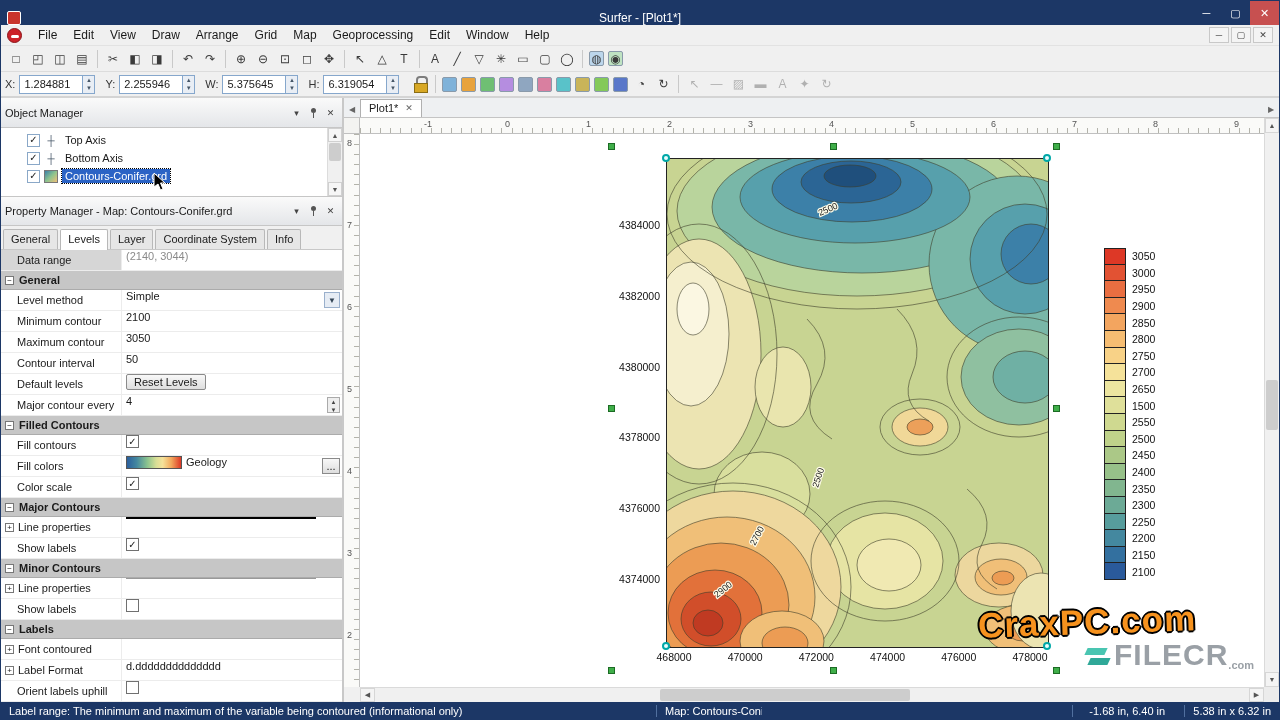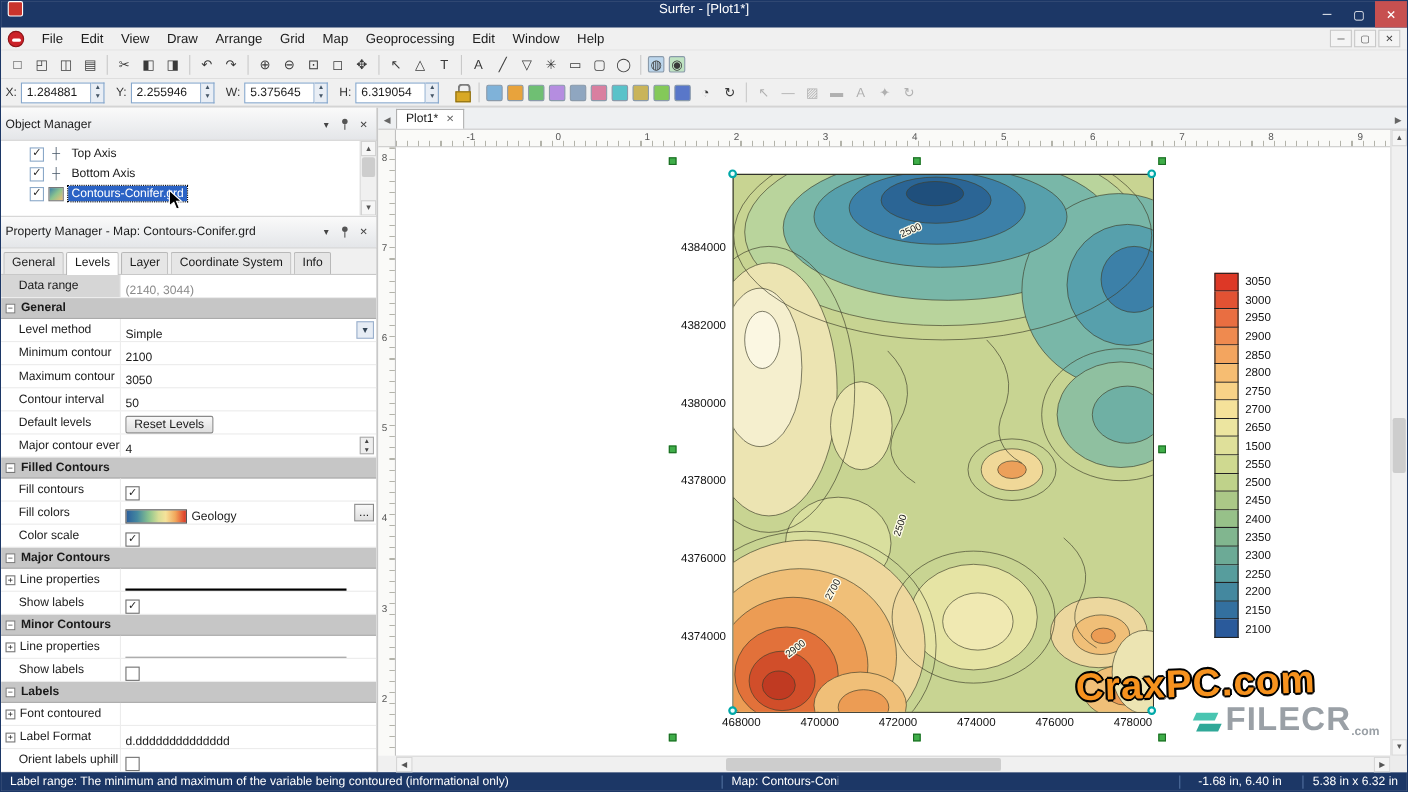--- a/index.html
+++ b/index.html
@@ -5,21 +5,21 @@
   * { margin:0; padding:0; box-sizing:border-box; }
   html,body { width:1280px; height:720px; overflow:hidden; }
   body {
     font-family:"Liberation Sans", sans-serif; font-size:11px; color:#1a1a1a;
     background:#f0f0f0; display:flex; flex-direction:column;
     border:1px solid var(--titlebar,#1c3766);
   }
 
   
   #titlebar { height:24px; background:var(--titlebar,#1c3766); color:#fff;
-    display:flex; align-items:flex-start; position:relative; flex:0 0 auto; }
+    display:flex; align-items:flex-end; position:relative; flex:0 0 auto; }
   #titlebar .app-ico { width:14px; height:14px; margin-left:6px; background:#c9342c;
     border:1px solid #fff; border-radius:2px; }
   #titlebar .t-title { position:absolute; left:0; right:0; text-align:center; font-size:12px; }
   #titlebar .wb-group { margin-left:auto; display:flex; height:100%; z-index:2; }
   .wb { width:29px; height:100%; display:flex; align-items:center; justify-content:center;
     color:#fff; font-size:11px; cursor:default; }
   .wb.close { background:#c75050; }
 
   
   #menubar { height:21px; background:#f0f0f0; display:flex; align-items:center;
@@ -97,24 +97,24 @@
   #pm-header { border-top:1px solid #c6c6c6; }
   #pm-tabs { height:24px; background:#f0f0f0; border-bottom:1px solid #c8c8c8;
     display:flex; align-items:flex-end; padding:0 2px; flex:0 0 auto; }
   .pm-tab { padding:3px 7px 4px; border:1px solid #b8b8b8; border-bottom:none; background:#e6e6e6;
     margin-right:2px; font-size:11px; border-radius:2px 2px 0 0; white-space:nowrap; }
   .pm-tab.active { background:#fff; position:relative; top:1px; padding-bottom:5px; }
 
   
   #pm-grid { flex:1 1 auto; background:#fff; overflow:hidden; }
   .prow { display:flex; height:21px; border-bottom:1px solid #ececec; align-items:stretch; }
-  .plabel { width:108px; flex:0 0 auto; display:flex; align-items:center; padding-left:16px; gap:4px;
+  .plabel { width:120px; flex:0 0 auto; display:flex; align-items:center; padding-left:16px; gap:4px;
     white-space:nowrap; overflow:hidden; }
   .plabel.has-expand { padding-left:4px; }
-  .pvalue { flex:1; border-left:1px solid #ececec; display:flex; align-items:flex-end;
+  .pvalue { flex:1; border-left:1px solid #ececec; display:flex; align-items:flex-start;
     padding-left:4px; position:relative; gap:4px; }
   .prow.dr .plabel { background:#d6d6d6; }
   .dr-value { color:#8a8a8a; }
   .psection { height:19px; background:#c6c6c6; border-bottom:1px solid #ababab; font-weight:bold;
     display:flex; align-items:center; gap:5px; padding-left:4px; }
   .expand-box { width:9px; height:9px; border:1px solid #777; background:#fff; font-size:8px;
     line-height:7px; text-align:center; flex:0 0 auto; font-weight:normal; }
   .combo-arrow { position:absolute; right:2px; top:2px; bottom:2px; width:16px; background:#e6ecf4;
     border:1px solid #9ab0cc; display:flex; align-items:center; justify-content:center;
     font-size:8px; color:#345; }

